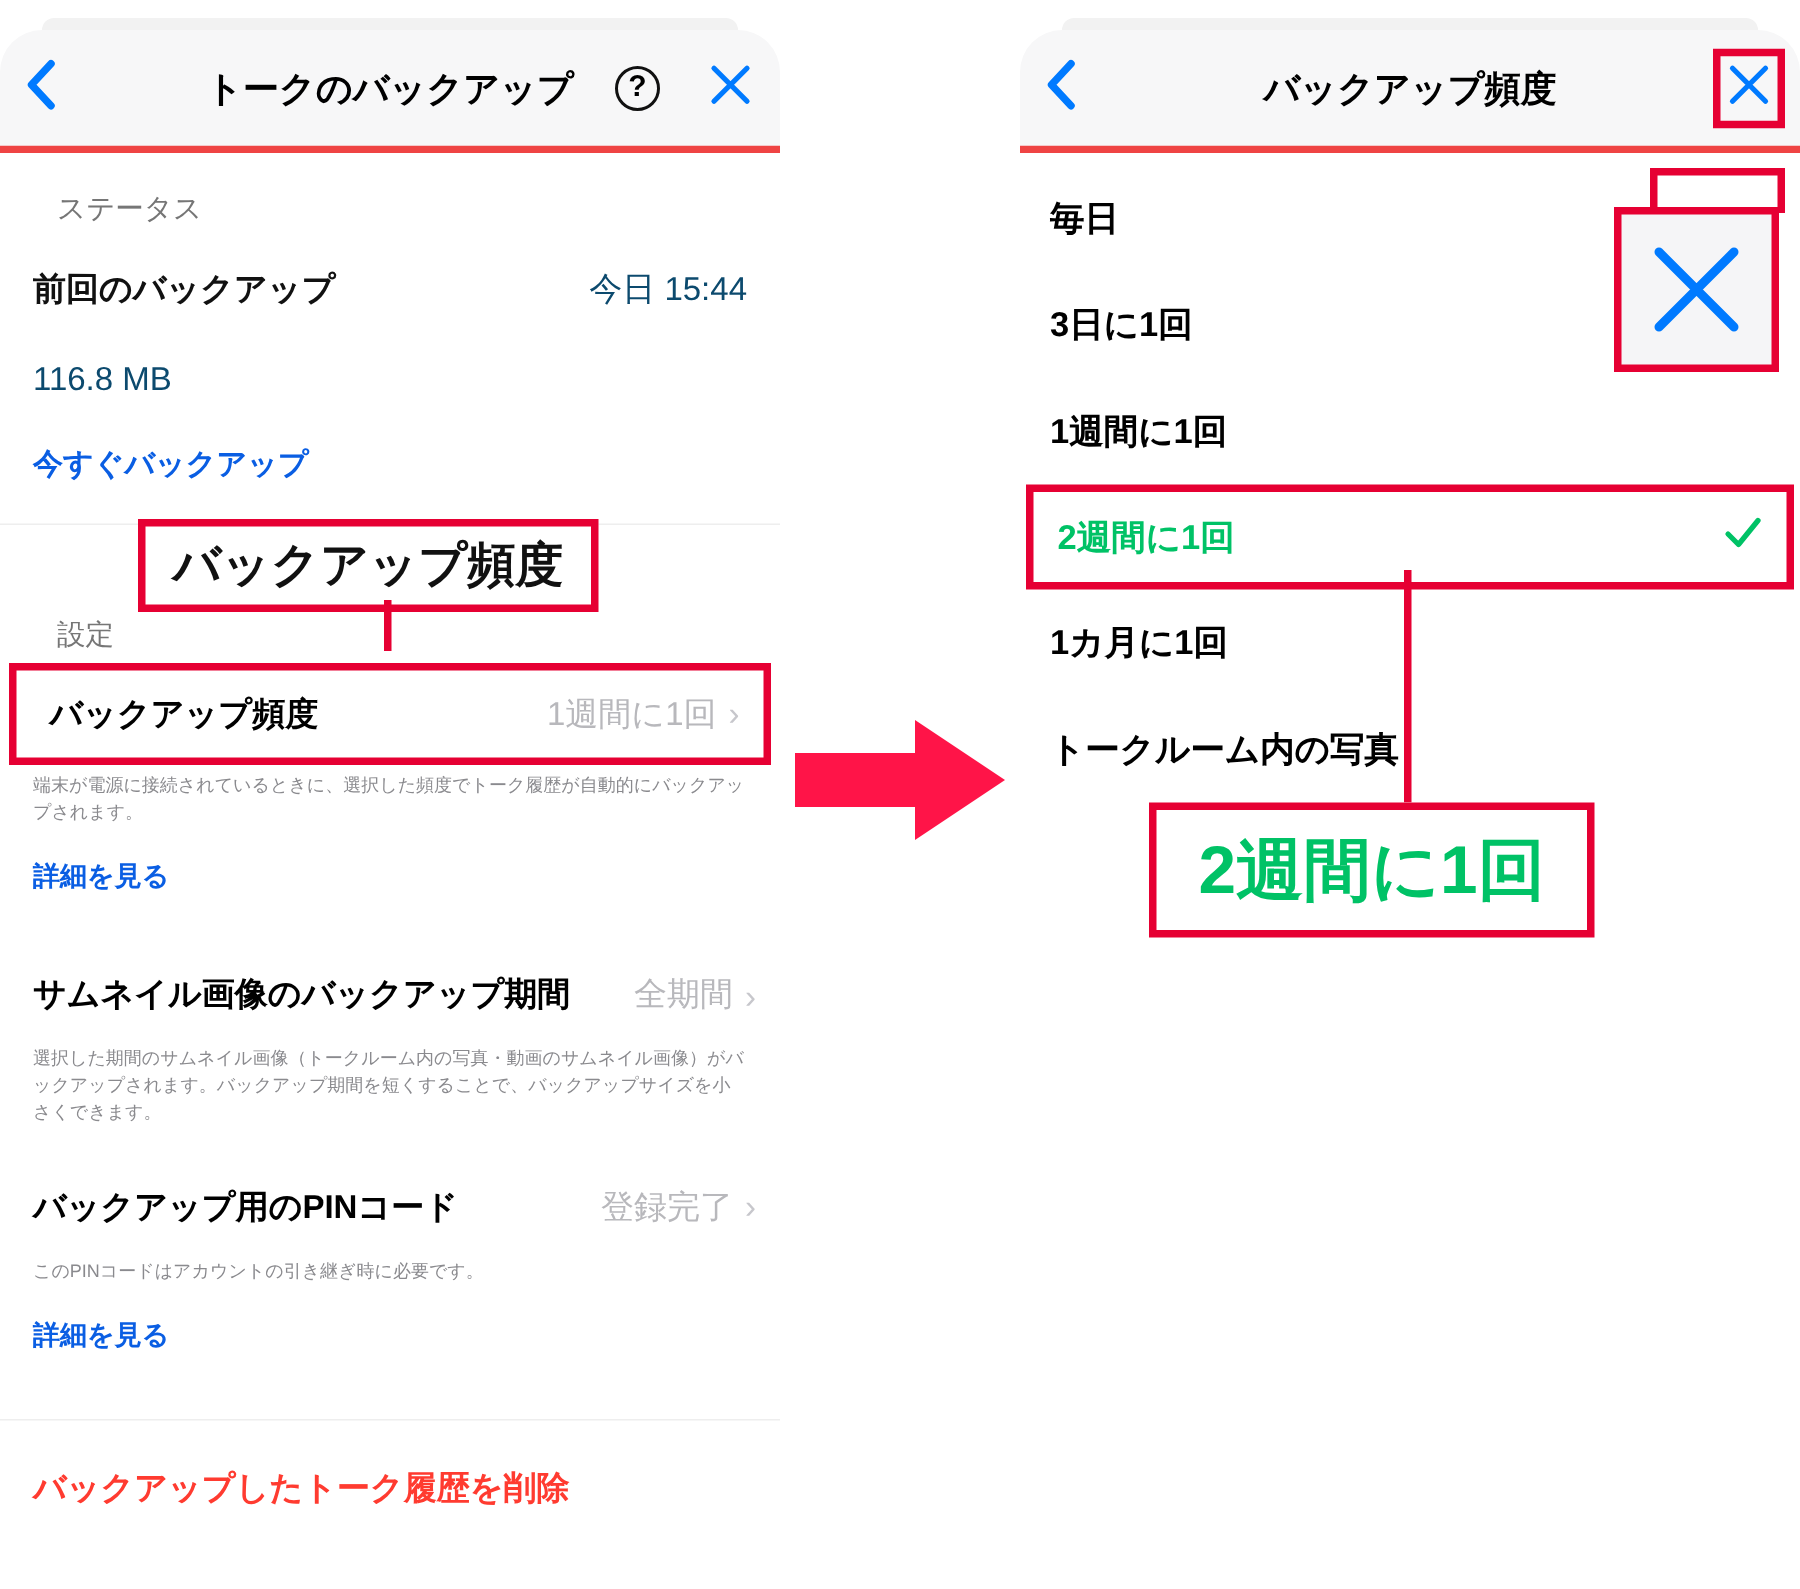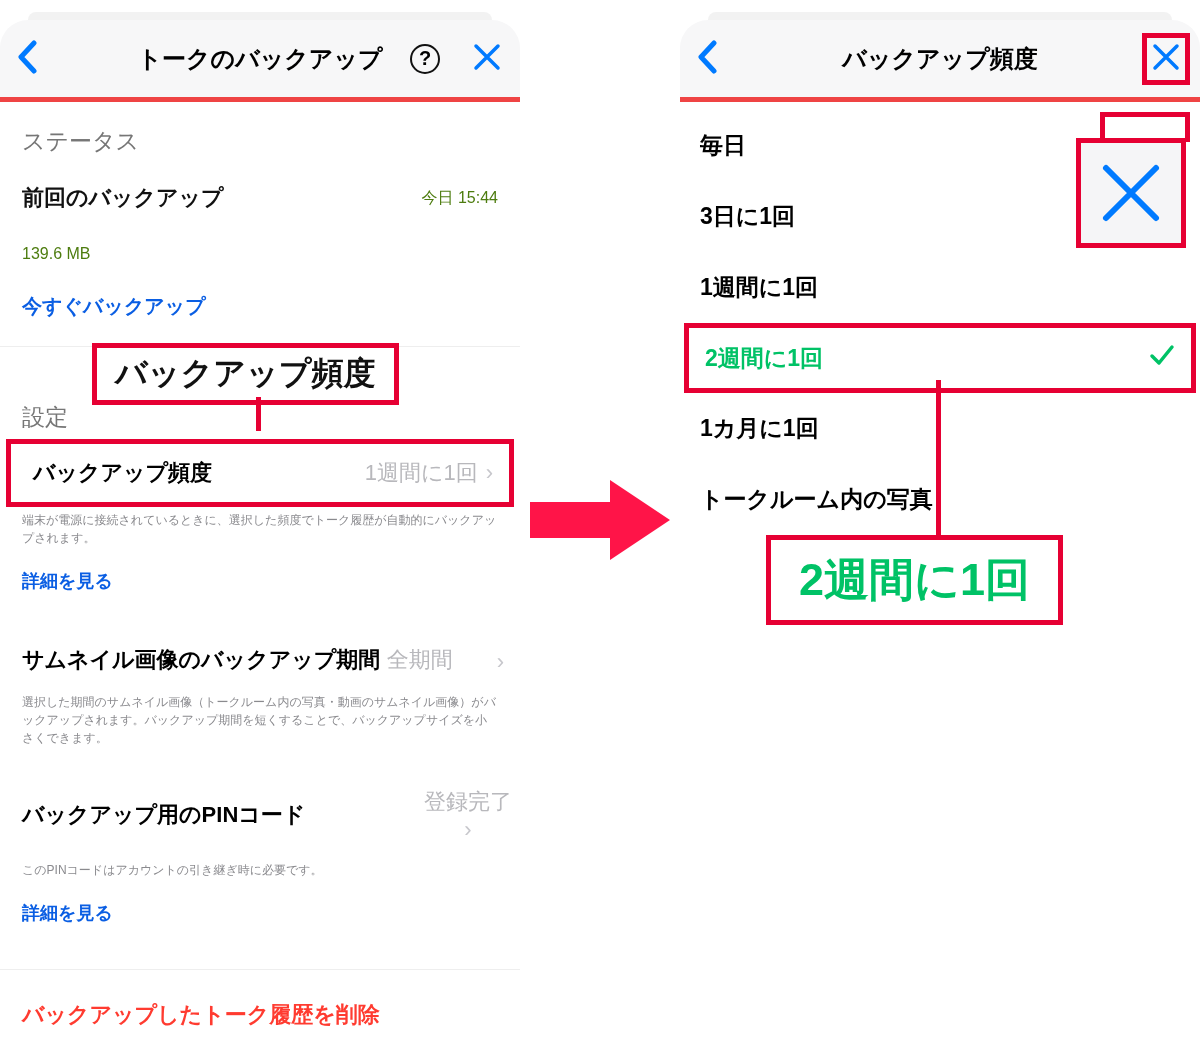--- a/index.html
+++ b/index.html
@@ -74,33 +74,33 @@
     }
     .nav .close {
       position: absolute;
       right: 18px;
       top: 50%;
       transform: translateY(-50%);
       color: #007aff;
     }
     .content { padding-top: 22px; }
     .section-label {
-      font-size: 23px;
+      font-size: 19px;
       color: #767676;
-      padding: 22px 22px 10px;
+      padding: 22px 38px 10px;
     }
     .row {
       display: flex;
       justify-content: space-between;
       align-items: center;
       padding: 16px 22px;
       font-size: 22px;
     }
     .row .label { font-weight: 700; color:#111; }
-    .row .value { color: #4d7c0f; font-size: 16px; }
+    .row .value { color: #0c4a6e; font-size: 22px; }
     .link {
       color: #0a5ee3;
       font-size: 20px;
       font-weight: 600;
       padding: 14px 22px;
       display:block;
     }
     .divider { border-top: 1px solid #eee; margin: 12px 0; }
     .highlight-box {
       border: 5px solid #e60033;
@@ -200,21 +200,21 @@
     </span>
   </div>
 
   <div class="content">
     <div class="section-label">ステータス</div>
     <div class="row">
       <span class="label">前回のバックアップ</span>
       <span class="value">今日 15:44</span>
     </div>
     <div class="row">
-      <span class="value">139.6 MB</span>
+      <span class="value">116.8 MB</span>
     </div>
     <a class="link">今すぐバックアップ</a>
 
     <div class="divider"></div>
 
     <div style="position:relative; height:80px;">
       <div class="highlight-box" style="position:absolute; left:92px; top:-16px;">バックアップ頻度</div>
       <div class="highlight-connector" style="left:256px; top:38px; height:34px;"></div>
       <div class="section-label" style="position:absolute; bottom:0; padding-bottom:6px;">設定</div>
     </div>
@@ -226,32 +226,32 @@
         <span class="chevron">›</span>
       </span>
     </div>
     <div class="hint">端末が電源に接続されているときに、選択した頻度でトーク履歴が自動的にバックアップされます。</div>
     <a class="link" style="font-size:18px;">詳細を見る</a>
 
     <div style="height:24px;"></div>
 
     <div class="setting-row">
       <span class="label">サムネイル画像のバックアップ期間</span>
-      <span style="display:flex;align-items:flex-end;gap:36px;">
+      <span style="display:flex;align-items:flex-end;">
         <span class="muted">全期間</span>
         <span class="chevron">›</span>
       </span>
     </div>
     <div class="hint">選択した期間のサムネイル画像（トークルーム内の写真・動画のサムネイル画像）がバックアップされます。バックアップ期間を短くすることで、バックアップサイズを小さくできます。</div>
 
     <div style="height:18px;"></div>
 
     <div class="setting-row">
       <span class="label">バックアップ用のPINコード</span>
-      <span style="display:flex;align-items:center;flex-direction:column;">
+      <span style="display:flex;align-items:center;">
         <span class="muted">登録完了</span>
         <span class="chevron">›</span>
       </span>
     </div>
     <div class="hint">このPINコードはアカウントの引き継ぎ時に必要です。</div>
     <a class="link" style="font-size:18px;">詳細を見る</a>
 
     <div class="divider" style="margin-top:30px;"></div>
     <div class="danger">バックアップしたトーク履歴を削除</div>
   </div>

